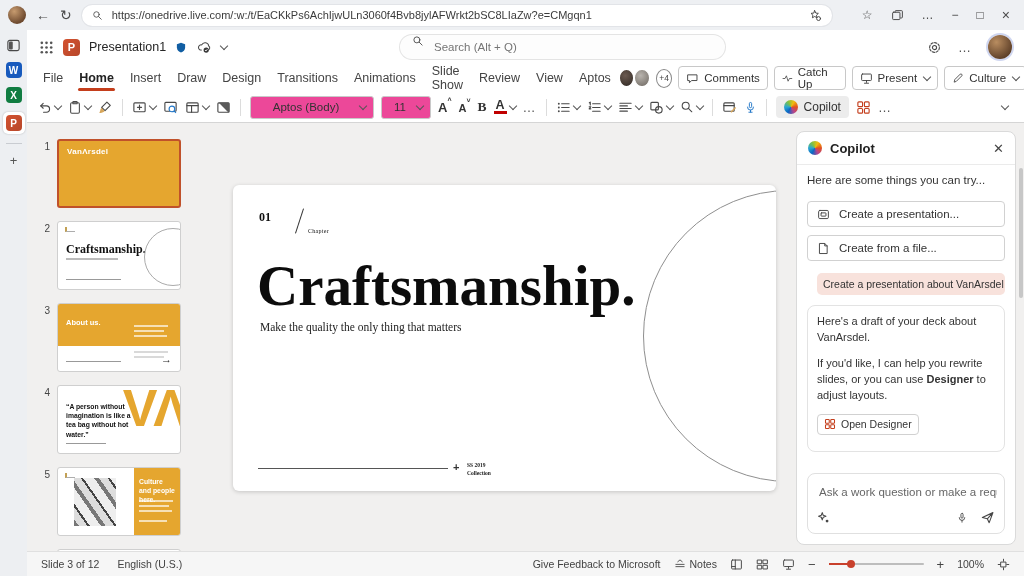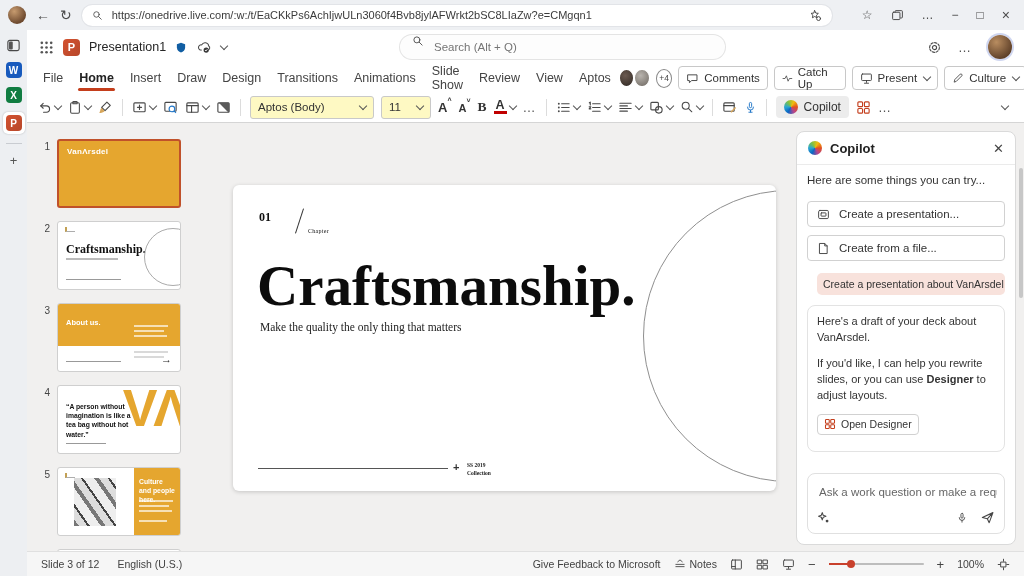--- a/index.html
+++ b/index.html
@@ -51,21 +51,21 @@
   .pa2{background:radial-gradient(circle at 40% 35%,#b9b4ae,#6d6760);margin-left:-6px;}
   .pa-more{width:19px;height:19px;border-radius:50%;border:1px solid #8a8a8a;font-size:8.5px;display:flex;align-items:center;justify-content:center;color:#444;background:#fff;box-sizing:border-box;}
   .rbtn{height:22px;border:1px solid #c8c8c8;border-radius:4px;background:#fff;display:flex;align-items:center;gap:5px;padding:0 7px;font-size:11.5px;color:#333;}
   .rbtn .chv{margin-left:2px;}
 
   
   .tbar{height:30px;border-bottom:1px solid #D5D5D5;display:flex;align-items:center;padding:0 10px;gap:7px;flex:0 0 auto;}
   .tool{display:flex;align-items:center;gap:3px;}
   .vd{width:1px;height:17px;background:#dcdcdc;margin:0 2px;}
   .chv{width:5px;height:5px;border-right:1.3px solid #555;border-bottom:1.3px solid #555;transform:rotate(45deg);display:inline-block;margin-bottom:2px;}
-  .selbox{height:21px;border:1px solid #c9c9c9;border-radius:3px;background:#fef9c3;display:flex;align-items:center;gap:6px;padding:0 7px;font-size:11.5px;color:#333;}
+  .selbox{height:21px;border:1px solid #c9c9c9;border-radius:3px;background:#ec4899;display:flex;align-items:center;gap:6px;padding:0 7px;font-size:11.5px;color:#333;text-align:center;}
   .fgrow{font-size:13px;font-weight:bold;color:#333;position:relative;}
   .fgrow sup{font-size:7px;position:relative;top:-4px;}
   .boldB{font-family:"Liberation Serif",serif;font-weight:bold;font-size:13.5px;}
   .fcolor{font-size:12.5px;font-weight:bold;line-height:10px;text-align:center;}
   .fcolor .bar{display:block;width:13px;height:3px;background:#C00000;margin-top:1px;}
   .cop-btn{height:22px;background:#ECECEC;border-radius:4px;display:flex;align-items:center;gap:6px;padding:0 8px;font-size:12px;color:#333;}
   .cplogo{width:14px;height:14px;border-radius:50%;background:conic-gradient(from 210deg,#0b66c3,#2aa7d4,#7fc144,#f2bb0e,#e2501f,#b5458f,#0b66c3);}
 
   
   .ws{flex:1;background:#F1F0EF;position:relative;overflow:hidden;}

